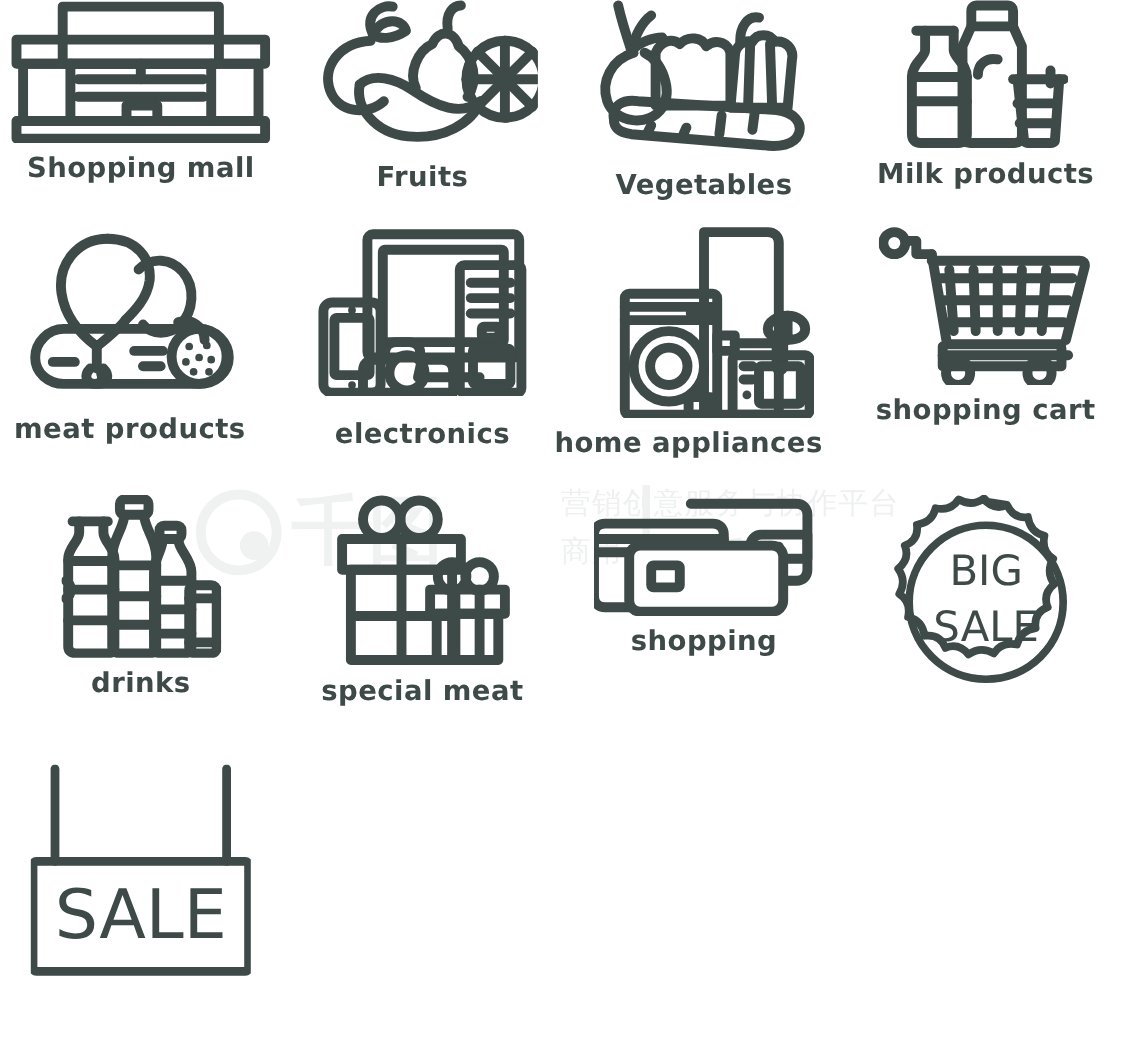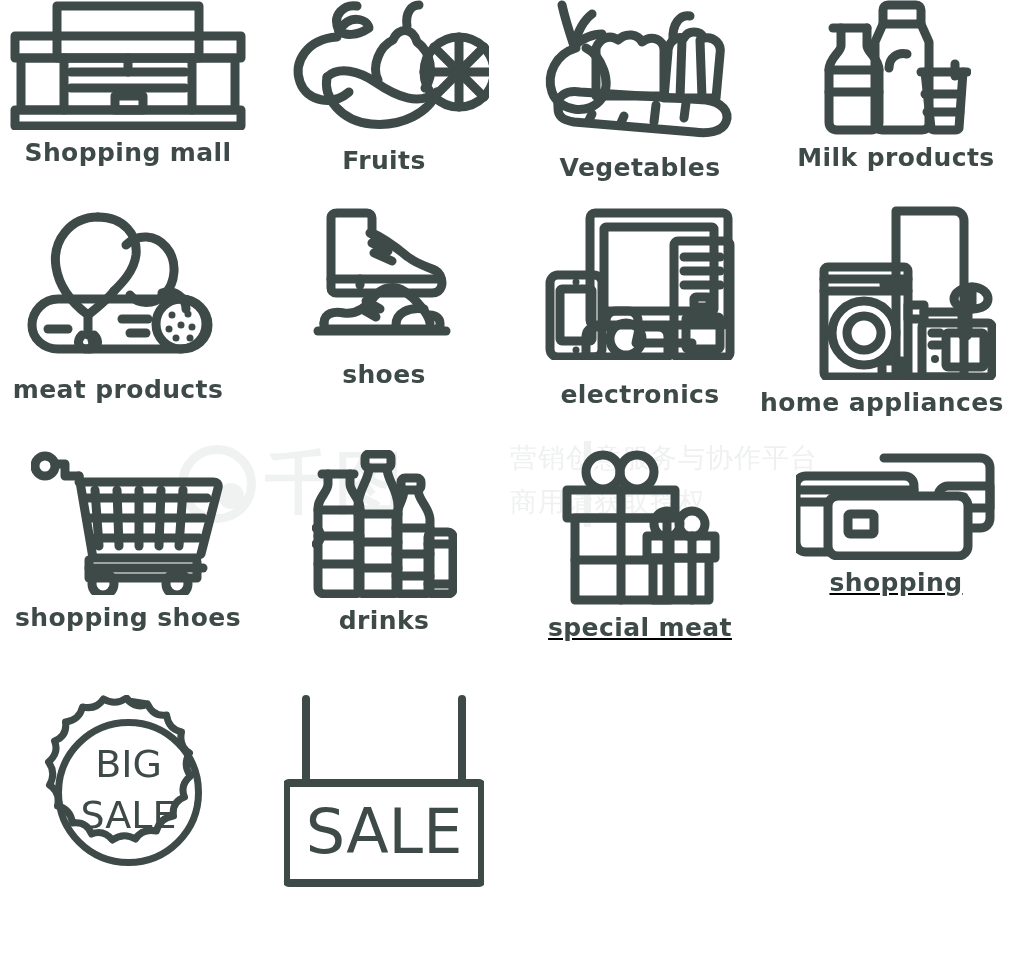--- a/index.html
+++ b/index.html
@@ -87,21 +87,21 @@
     font-size: 25px;
     font-weight: 600;
     letter-spacing: 0.4px;
     line-height: 34px;
     white-space: nowrap;
   }
   
   .r1 { padding-bottom: 22px; }
   .r2 { padding-bottom: 25px; gap: 12px; }
   .r3 { padding-bottom: 20px; }
-  .r4 { padding-bottom: 0; text-decoration: underline; }
+  .r4 { padding-bottom: 0; }
 
   .shift-left { position: relative; left: -10px; }
   .shift-left-2 { position: relative; left: -14px; }
 </style>
 </head>
 <body>
 
 <div id="sheet">
 
   <div class="watermark">
@@ -220,36 +220,20 @@
           <circle cx="164" cy="133" r="3.5" fill="#3E4A48" stroke="none"></circle>
           <line x1="96" y1="114" x2="122" y2="114"></line>
           <line x1="104" y1="128" x2="120" y2="128"></line>
           <line x1="22" y1="124" x2="42" y2="124"></line>
         </svg>
       </div>
       <div class="label shift-left">meat products</div>
     </div>
 
 
-    <div class="cell r2">
-      <div class="icon-wrap">
-        <svg width="145" height="135" viewBox="0 0 145 135" fill="none" stroke="#3E4A48" stroke-width="9" stroke-linejoin="round" stroke-linecap="round">
-          <path d="M25 8 L 55 8 C 58 8, 60 10, 60 13 L 60 28 C 74 34, 86 44, 96 52 C 112 64, 124 62, 128 70 C 132 78, 130 88, 120 88 L 24 88 C 21 88, 19 86, 19 83 L 19 13 C 19 10, 21 8, 25 8 Z"></path>
-          <line x1="19" y1="74" x2="128" y2="74"></line>
-          <line x1="48" y1="74" x2="48" y2="80"></line>
-          <path d="M58 28 L 72 36 M 60 38 L 76 46 M 62 48 L 80 56"></path>
-          <path d="M12 118 C 12 108, 22 106, 32 108 C 46 110, 56 100, 62 92 C 70 82, 82 80, 92 86 C 104 94, 116 108, 118 118"></path>
-          <path d="M12 118 L 12 124 L 128 124 L 128 118 C 128 114, 124 110, 118 110"></path>
-          <path d="M84 120 C 84 108, 96 102, 112 104"></path>
-          <path d="M54 96 L 68 104 M 50 104 L 64 112"></path>
-          <line x1="6" y1="126" x2="134" y2="126"></line>
-        </svg>
-      </div>
-      <div class="label">shoes</div>
-    </div>
 
     <div class="cell r2">
       <div class="icon-wrap">
         <svg width="200" height="155" viewBox="0 0 200 155" fill="none" stroke="#3E4A48" stroke-width="9" stroke-linejoin="round" stroke-linecap="round">
           <rect x="50" y="8" width="138" height="112" rx="5"></rect>
           <rect x="64" y="22" width="110" height="84" rx="2"></rect>
           <path d="M100 120 L 96 138 L 152 138"></path>
           <rect x="10" y="70" width="52" height="82" rx="8"></rect>
           <rect x="20" y="84" width="32" height="52" rx="2"></rect>
           <circle cx="36" cy="77" r="3.5" fill="#3E4A48" stroke="none"></circle>
@@ -308,21 +292,21 @@
           <line x1="86" y1="40" x2="88" y2="96"></line>
           <line x1="108" y1="40" x2="108" y2="96"></line>
           <line x1="130" y1="40" x2="128" y2="96"></line>
           <line x1="152" y1="40" x2="148" y2="96"></line>
           <path d="M58 110 L 58 128 L 166 128 L 166 112"></path>
           <path d="M58 118 L 172 118"></path>
           <circle cx="72" cy="134" r="11"></circle>
           <circle cx="146" cy="134" r="11"></circle>
         </svg>
       </div>
-      <div class="label">shopping shoes</div>
+      <div class="label">shopping cart</div>
     </div>
 
 
     <div class="cell r3">
       <div class="icon-wrap">
         <svg width="145" height="148" viewBox="0 0 145 148" fill="none" stroke="#3E4A48" stroke-width="9" stroke-linejoin="round" stroke-linecap="round">
           <path d="M10 24 L 42 24"></path>
           <path d="M16 24 L 16 34 C 16 42, 6 48, 6 58 L 6 138 C 6 142, 9 144, 13 144 L 42 144 C 46 144, 48 142, 48 138 L 48 58 C 48 48, 38 42, 38 34 L 38 24"></path>
           <line x1="6" y1="60" x2="48" y2="60"></line>
           <line x1="6" y1="86" x2="48" y2="86"></line>

